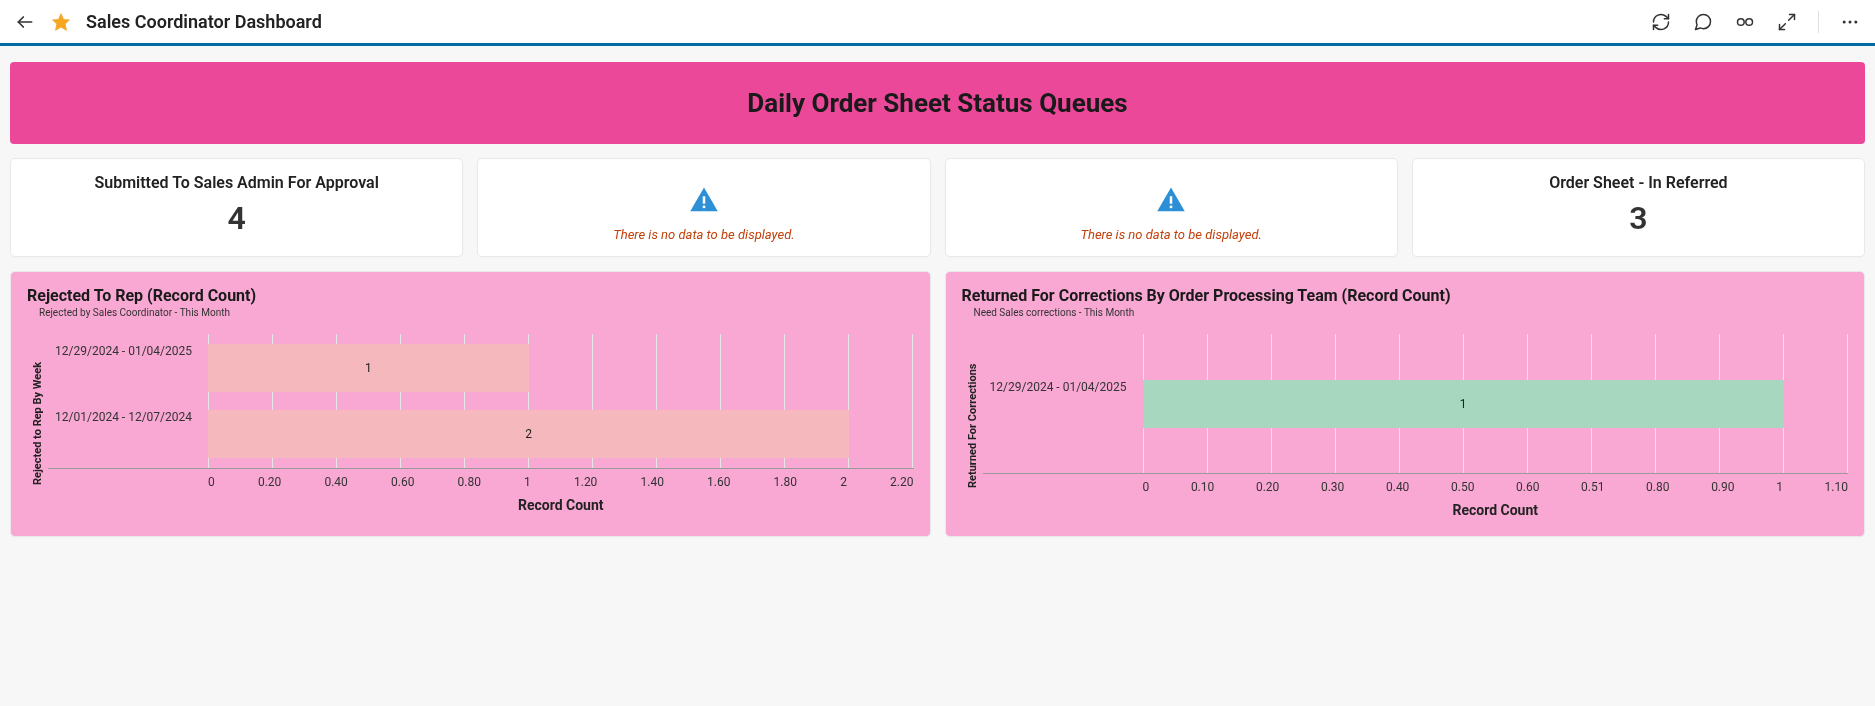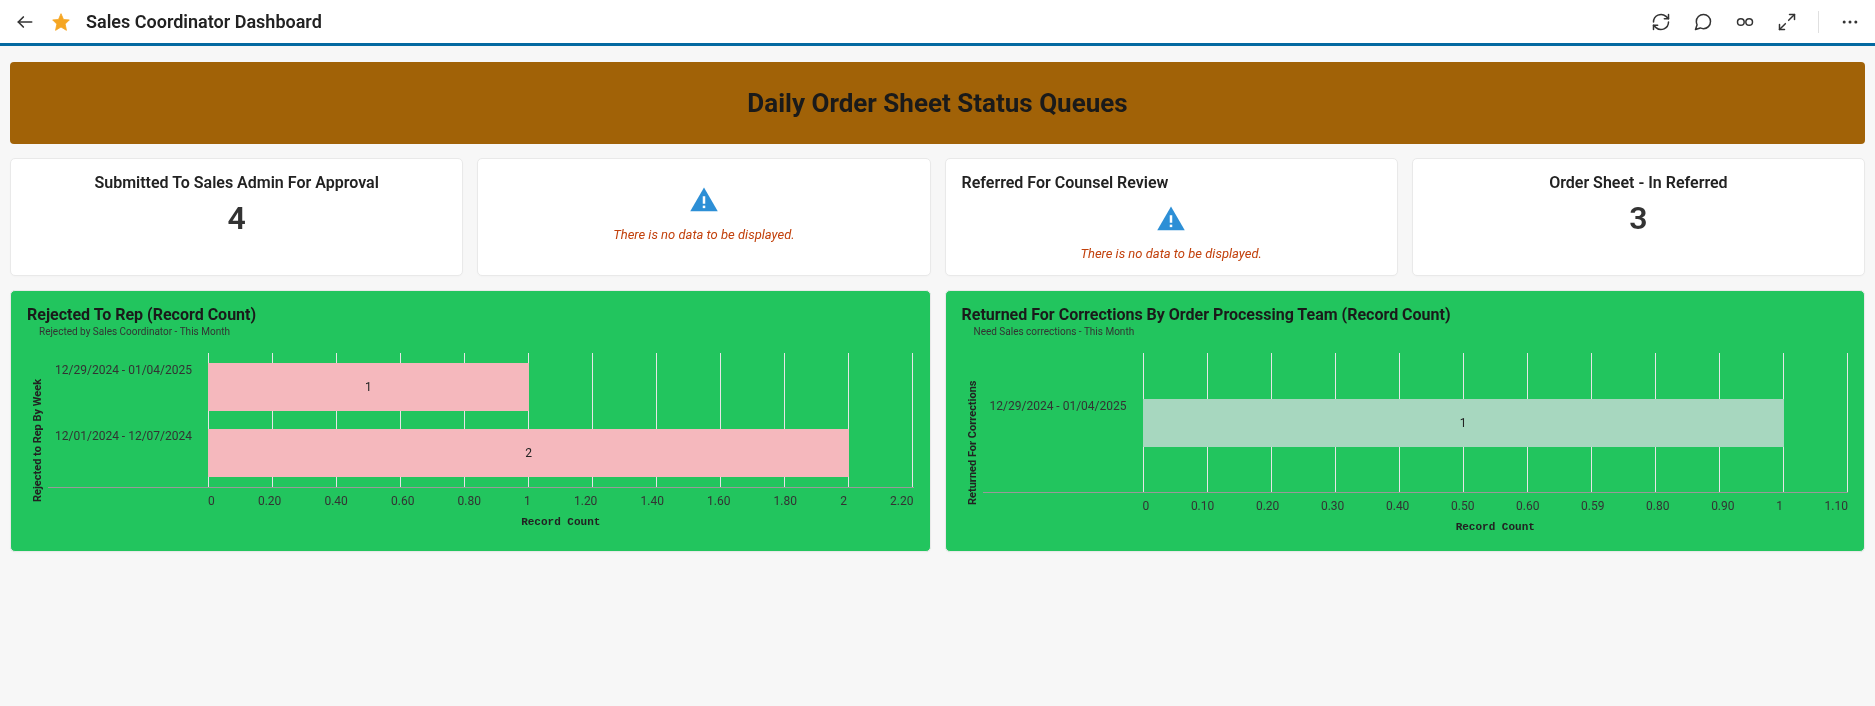--- a/index.html
+++ b/index.html
@@ -7,47 +7,47 @@
   .topbar { background:#fff; border-bottom:3px solid #0369a1; height:46px; display:flex; align-items:center; padding:0 14px; }
   .topbar-left { display:flex; align-items:center; gap:14px; }
   .topbar-spacer { flex:1; }
   .topbar-right { display:flex; align-items:center; gap:20px; }
   .icon-btn { display:inline-flex; align-items:center; justify-content:center; width:22px; height:22px; cursor:pointer; color:#444; }
   .icon-btn svg { width:20px; height:20px; }
   .title { font-weight:600; font-size:18px; color:#222; }
   .star svg { fill:#f5a623; stroke:#f5a623; }
   .vdiv { width:1px; height:22px; background:#e0e0e0; }
   .content { padding:10px 6px 12px 6px; }
-  .banner { background:#a16207; border-radius:4px; padding:26px 10px; margin:6px 4px 14px 4px; text-align:center; }
+  .banner { background:#ec4899; border-radius:4px; padding:26px 10px; margin:6px 4px 14px 4px; text-align:center; }
   .banner h1 { margin:0; font-size:26px; font-weight:700; color:#1a1a1a; }
   .card-row { display:flex; gap:14px; padding:0 4px;justify-content:space-between; }
   .card { background:#fff; border:1px solid #e9e9e9; border-radius:5px; padding:14px 16px; flex:1; box-shadow:0 1px 2px rgba(0,0,0,.02); }
   .kpi .card-title { font-size:16px; font-weight:600; color:#222; }
   .kpi-center .card-title { text-align:center; }
   .kpi-val { font-size:32px; font-weight:600; text-align:center; line-height:1; margin-top:10px; color:#333; }
   .nodata { display:flex; flex-direction:column; align-items:center; justify-content:center; gap:8px; margin-top:12px; }
   .nodata-msg { font-size:13px; font-style:italic; color:#c2410c; }
   .warn-icon svg { width:30px; height:30px; }
   .chart-row { display:flex; gap:14px; padding:14px 4px 0 4px; }
-  .chart-card { background:#22c55e; border:1px solid #e9e9e9; border-radius:5px; padding:14px 16px 18px 16px; flex:1; box-shadow:0 1px 2px rgba(0,0,0,.02); }
+  .chart-card { background:#f9a8d4; border:1px solid #e9e9e9; border-radius:5px; padding:14px 16px 18px 16px; flex:1; box-shadow:0 1px 2px rgba(0,0,0,.02); }
   .chart-title { font-size:16px; font-weight:700; color:#1a1a1a; }
   .chart-sub { font-size:10px; color:#333; margin-top:2px;margin-left:12px; }
   .chart-body { display:flex; margin-top:16px; }
   .y-axis-label { writing-mode:vertical-rl; transform:rotate(180deg); font-size:11px; font-weight:700; color:#222; text-align:center; padding:0 4px; display:flex; align-items:center; justify-content:center; }
   .bars-area { display:flex; flex-direction:column; gap:18px; padding:10px 0 10px 0; border-bottom:1px solid #999; position:relative; }
   .bar-row { display:flex; align-items:flex-start; height:48px; gap:10px; }
   .cat-label { width:150px; font-size:12px; color:#333; text-align:right; padding-right:6px; }
   .bar-track { flex:1; position:relative; height:100%; }
   .gridlines { position:absolute; inset:0; display:flex; justify-content:space-between; pointer-events:none; }
   .gridlines .gl { width:1px; background:#e6e6e6; height:100%; }
   .bar { height:100%; display:flex; align-items:center; justify-content:center; font-size:12px; color:#222; position:relative; z-index:2; }
   .bar.pink { background:#f5b8bd; }
   .bar.green { background:#a7d7bf; }
   .x-ticks { display:flex; margin-left:160px; justify-content:space-between; font-size:12px; color:#333; padding-top:6px; }
-  .x-axis-label { text-align:center; font-size:11px; font-weight:700; color:#222; margin-top:8px; margin-left:160px;font-family:Liberation Mono, monospace; }
+  .x-axis-label { text-align:center; font-size:14px; font-weight:700; color:#222; margin-top:8px; margin-left:160px; }
   .chart-body.single .bars-area { min-height:140px; justify-content:center; }
   .bars-wrap { position:relative; flex:1; display:flex; flex-direction:column; }
 </style>
 </head>
 <body>
 
 <div class="topbar">
   <div class="topbar-left">
     <span class="icon-btn">
       <svg viewBox="0 0 24 24" fill="none" stroke="#333" stroke-width="2" stroke-linecap="round" stroke-linejoin="round">
@@ -118,21 +118,20 @@
           <svg viewBox="0 0 24 24">
               <path fill="#2d8fd6" d="M12 2 1 21h22L12 2z"></path>
               <rect x="11" y="9" width="2" height="6" fill="#fff"></rect>
               <rect x="11" y="16.5" width="2" height="2" fill="#fff"></rect>
             </svg>
         </span>
         <span class="nodata-msg">There is no data to be displayed.</span>
       </div>
     </div>
     <div class="card kpi">
-      <div class="card-title">Referred For Counsel Review</div>
       <div class="nodata">
         <span class="warn-icon">
           <svg viewBox="0 0 24 24">
               <path fill="#2d8fd6" d="M12 2 1 21h22L12 2z"></path>
               <rect x="11" y="9" width="2" height="6" fill="#fff"></rect>
               <rect x="11" y="16.5" width="2" height="2" fill="#fff"></rect>
             </svg>
         </span>
         <span class="nodata-msg">There is no data to be displayed.</span>
       </div>
@@ -227,21 +226,21 @@
               </div>
             </div>
           <div class="x-ticks">
               <span>0</span>
               <span>0.10</span>
               <span>0.20</span>
               <span>0.30</span>
               <span>0.40</span>
               <span>0.50</span>
               <span>0.60</span>
-              <span>0.59</span>
+              <span>0.51</span>
               <span>0.80</span>
               <span>0.90</span>
               <span>1</span>
               <span>1.10</span>
             </div>
           <div class="x-axis-label">Record Count</div>
         </div>
       </div>
     </div>
 

